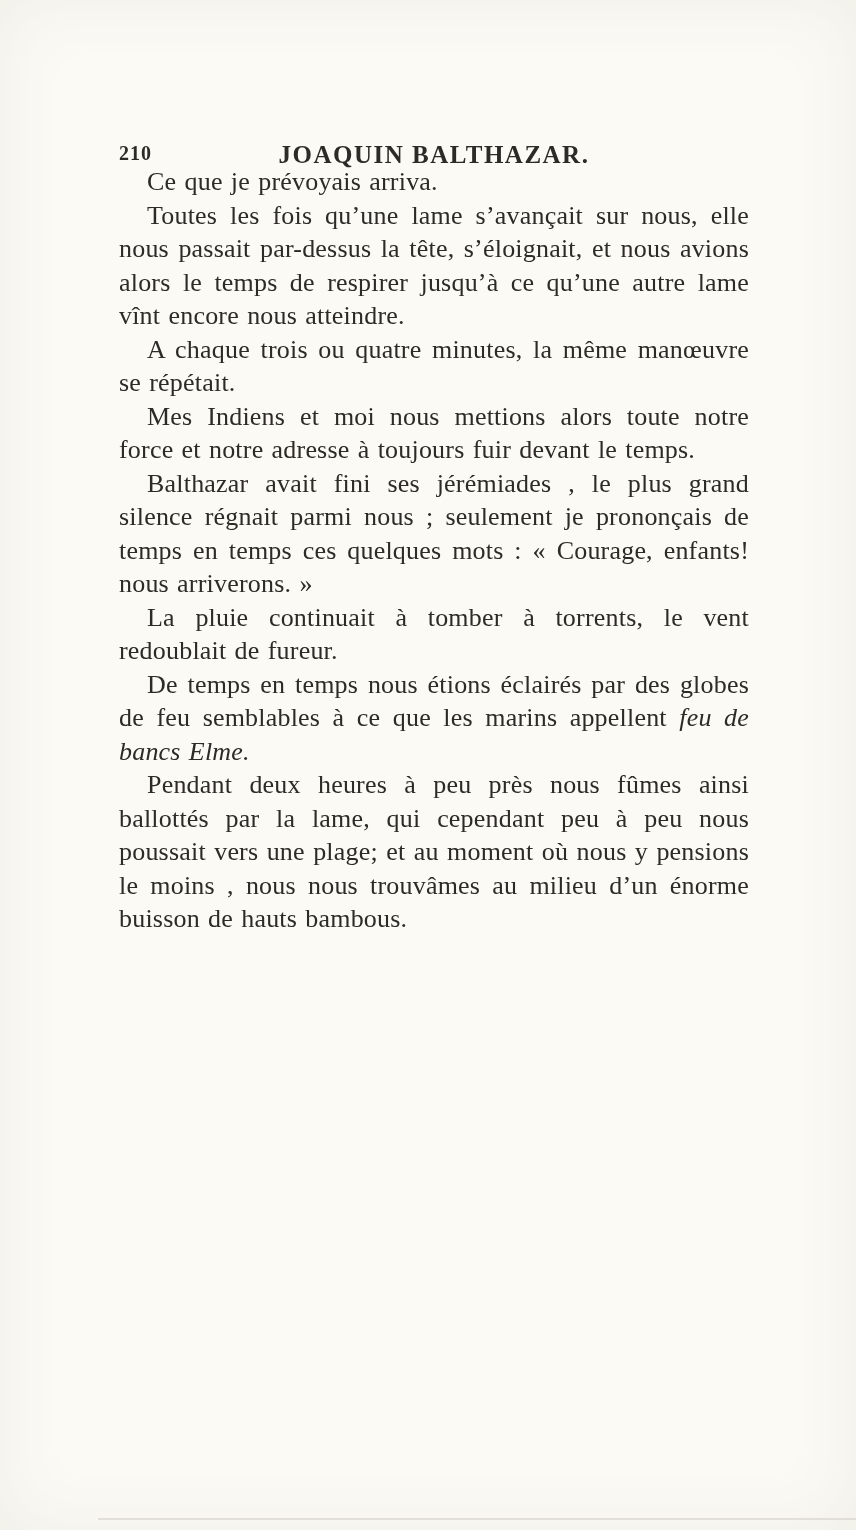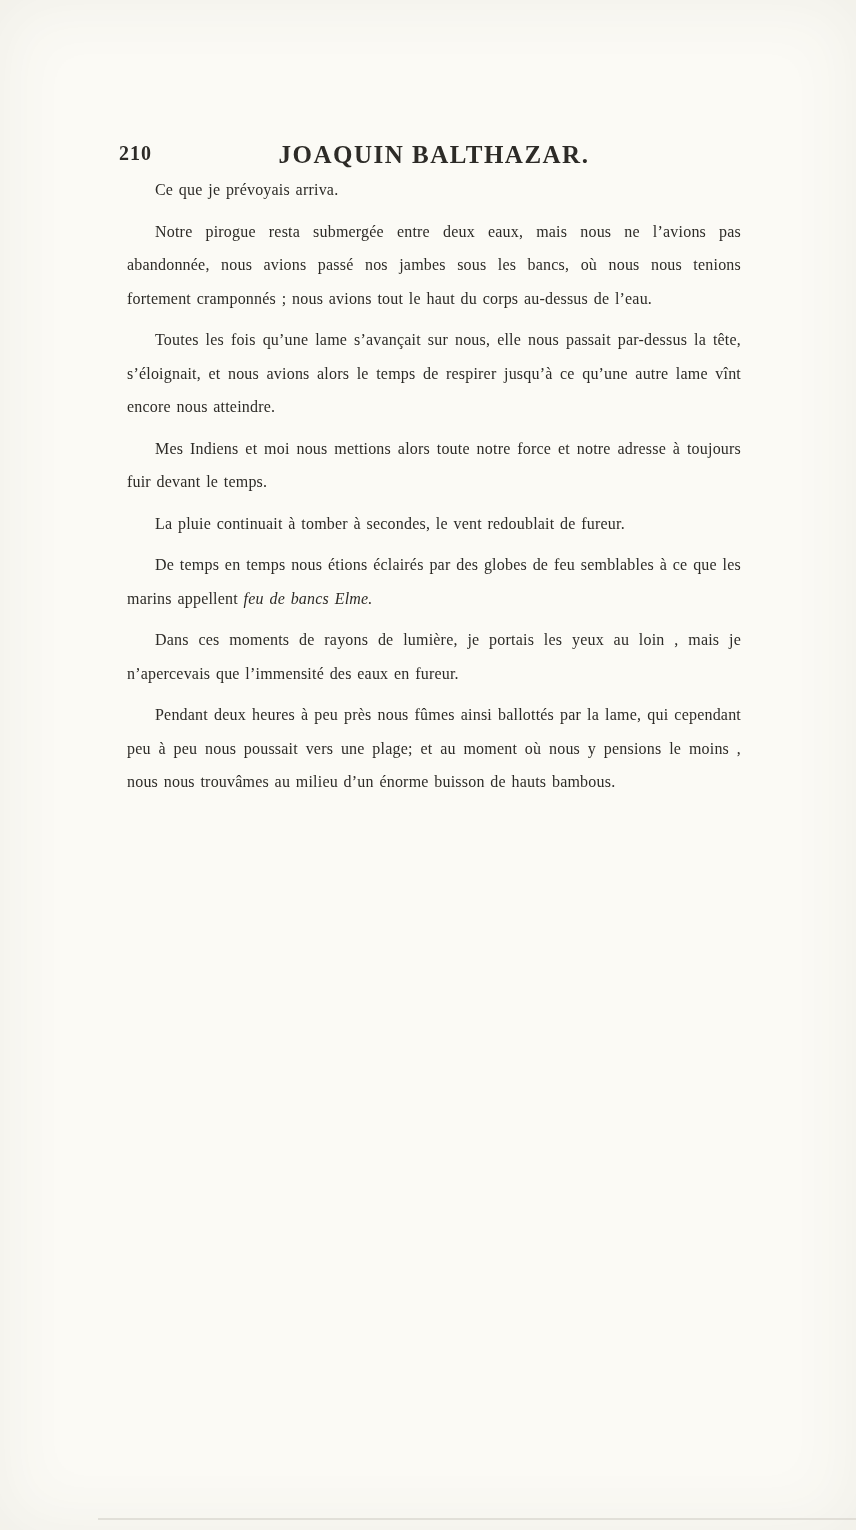--- a/index.html
+++ b/index.html
@@ -37,23 +37,23 @@
     font-weight: bold;
     letter-spacing: 1px;
   }
   .running-title {
     font-size: 25px;
     font-weight: bold;
     letter-spacing: 1.5px;
     white-space: nowrap;
   }
   .body-text p {
-    margin: 8px;
+    margin: 0;
     padding: 0;
-    font-size: 16px;
+    font-size: 26px;
     line-height: 33.5px;
     text-align: justify;
     text-indent: 28px;
     letter-spacing: 0.2px;
     word-spacing: 1.5px;
   }
   .body-text .it {
     font-style: italic;
   }
   .scan-edge-line {
@@ -72,24 +72,24 @@
 <div class="page">
   <div class="text-block">
 
     <header class="page-header">
       <span class="page-number">210</span>
       <span class="running-title">JOAQUIN BALTHAZAR.</span>
     </header>
 
     <div class="body-text">
       <p><span>Ce que je prévoyais arriva.</span><span class="it"></span></p>
-      <p><span>Notre pirogue resta submergée entre deux eaux, mais nous ne l’avions pas abandonnée, nous avions passé nos jambes sous les bancs, où nous nous tenions fortement cramponnés ; nous avions tout le haut du corps au-dessus de l’eau.</span><span class="it"></span></p>
       <p><span>Toutes les fois qu’une lame s’avançait sur nous, elle nous passait par-dessus la tête, s’éloignait, et nous avions alors le temps de respirer jusqu’à ce qu’une autre lame vînt encore nous atteindre.</span><span class="it"></span></p>
+      <p><span>A chaque trois ou quatre minutes, la même manœuvre se répétait.</span><span class="it"></span></p>
       <p><span>Mes Indiens et moi nous mettions alors toute notre force et notre adresse à toujours fuir devant le temps.</span><span class="it"></span></p>
-      <p><span>La pluie continuait à tomber à secondes, le vent redoublait de fureur.</span><span class="it"></span></p>
+      <p><span>Balthazar avait fini ses jérémiades , le plus grand silence régnait parmi nous ; seulement je prononçais de temps en temps ces quelques mots : « Courage, enfants! nous arriverons. »</span><span class="it"></span></p>
+      <p><span>La pluie continuait à tomber à torrents, le vent redoublait de fureur.</span><span class="it"></span></p>
       <p><span>De temps en temps nous étions éclairés par des globes de feu semblables à ce que les marins appellent </span><span class="it">feu de bancs Elme.</span></p>
-      <p><span>Dans ces moments de rayons de lumière, je portais les yeux au loin , mais je n’apercevais que l’immensité des eaux en fureur.</span><span class="it"></span></p>
       <p><span>Pendant deux heures à peu près nous fûmes ainsi ballottés par la lame, qui cependant peu à peu nous poussait vers une plage; et au moment où nous y pensions le moins , nous nous trouvâmes au milieu d’un énorme buisson de hauts bambous.</span><span class="it"></span></p>
     </div>
 
   </div>
   <div class="scan-edge-line"></div>
 </div>
 
 </body></html>

